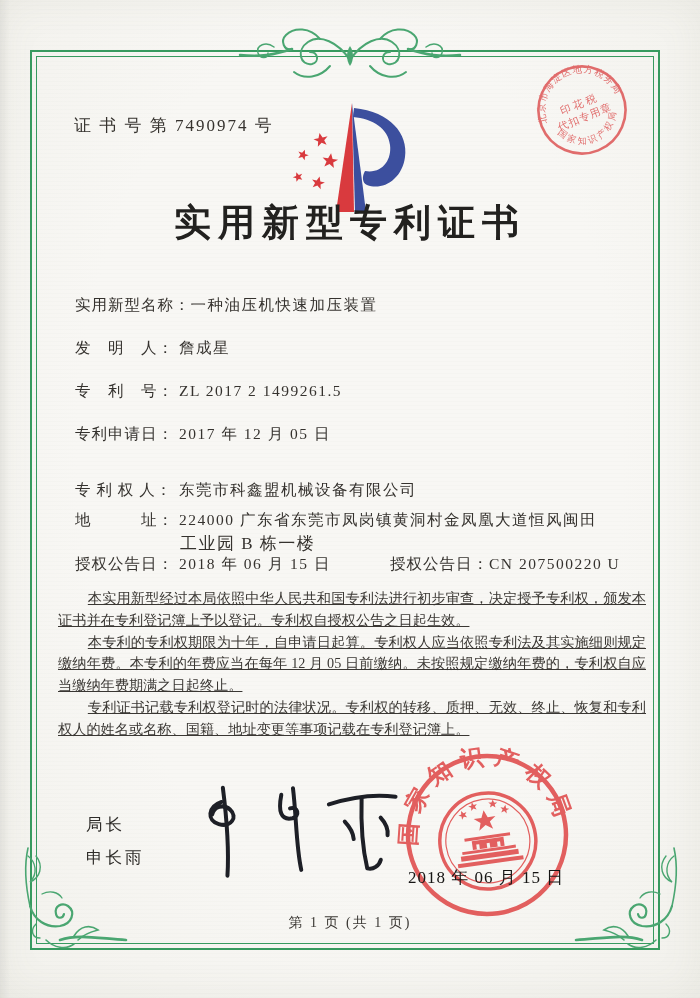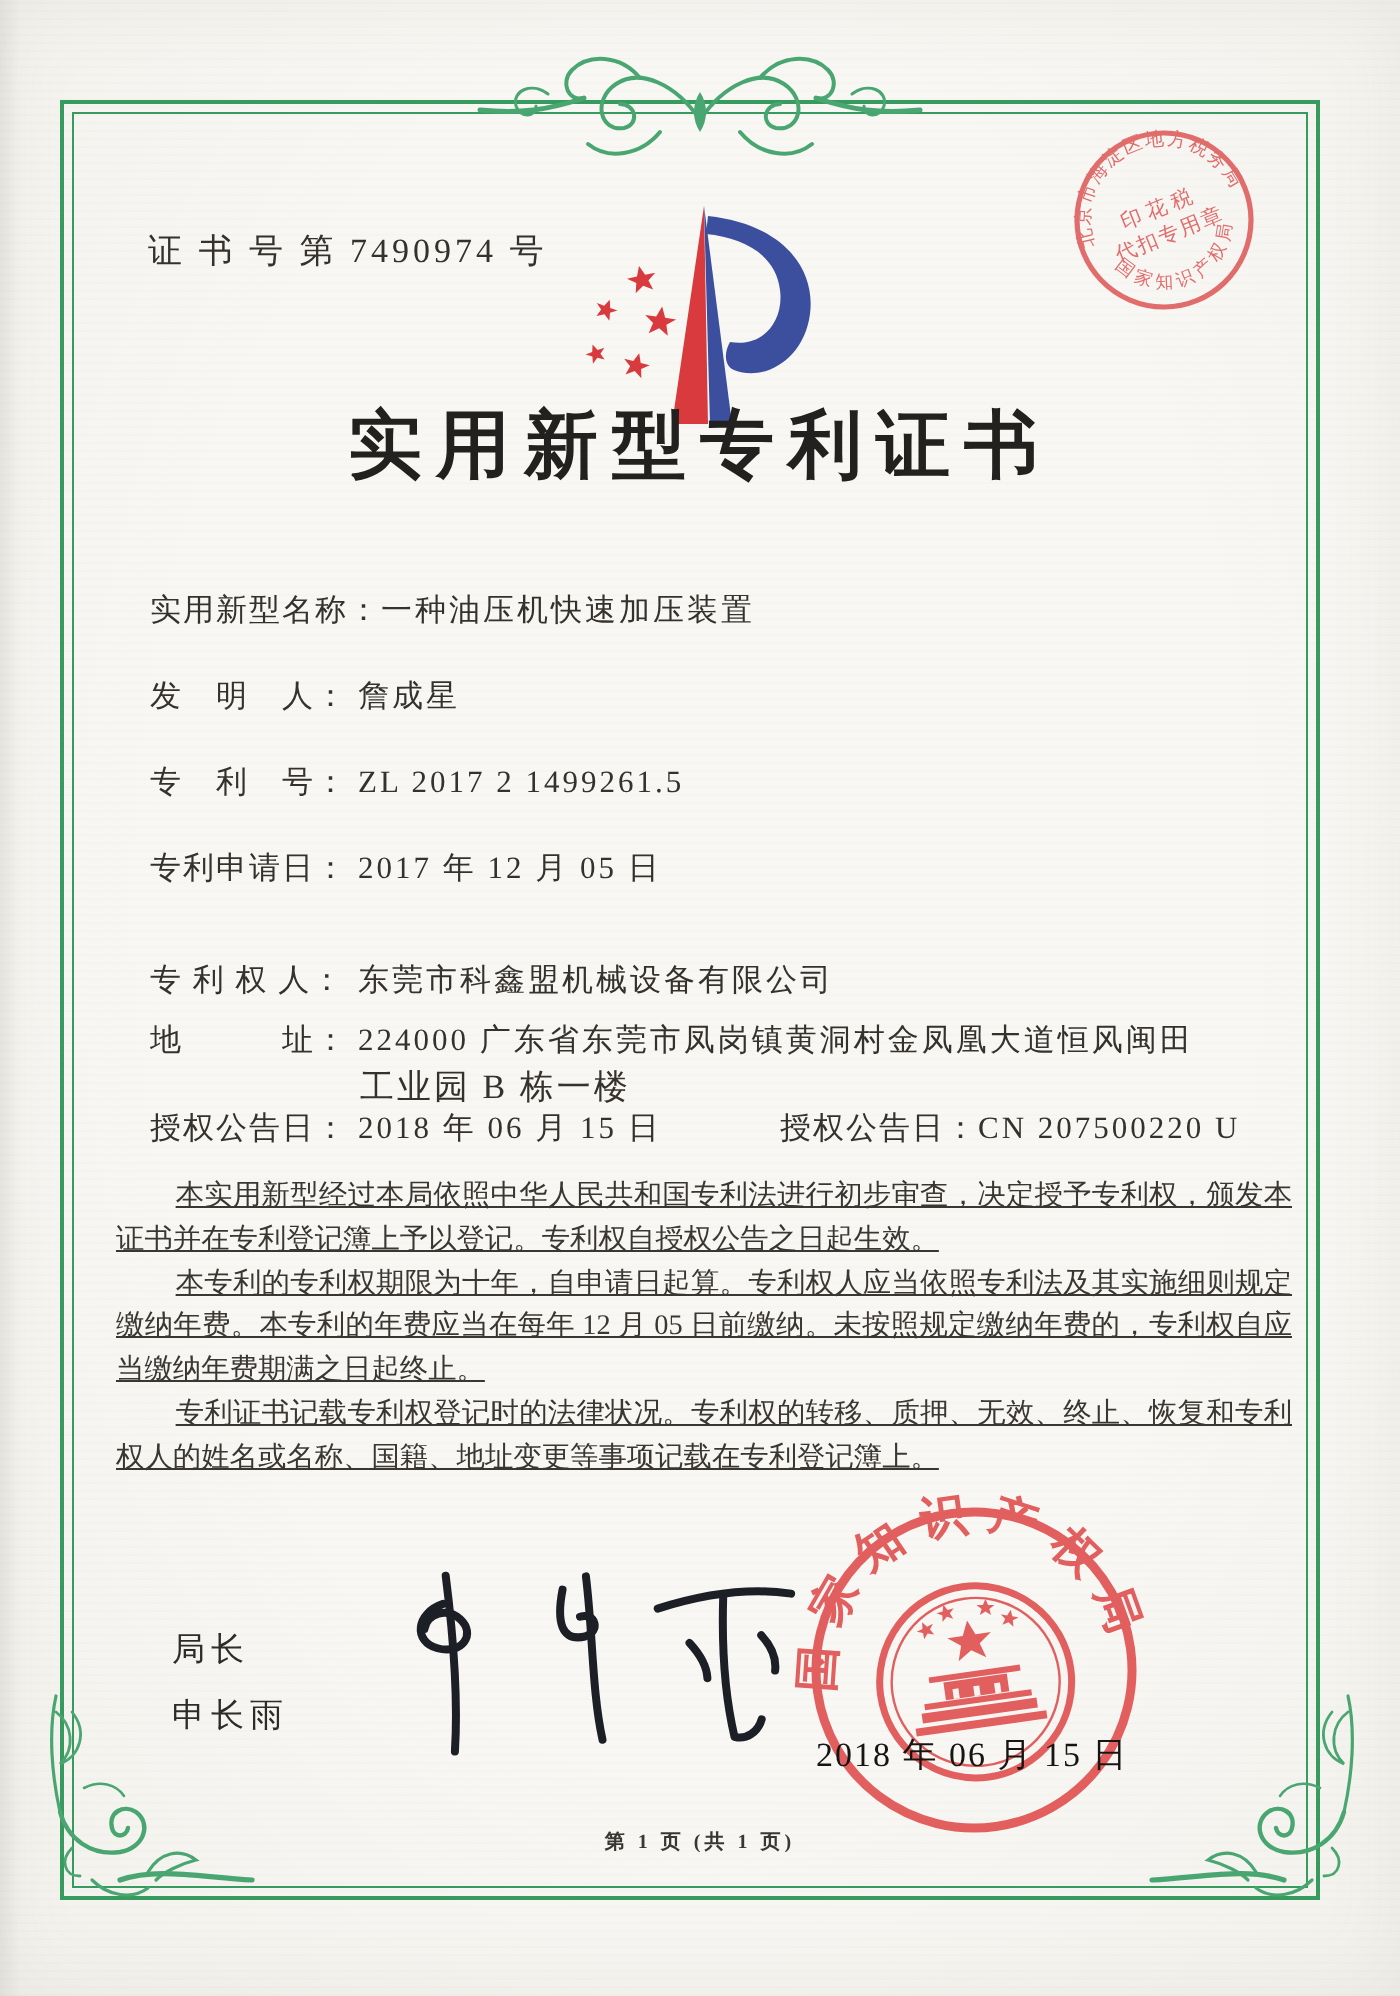--- a/index.html
+++ b/index.html
@@ -33,21 +33,21 @@
   .addr-line2{position:absolute;left:180px;top:532px;font-size:17px;color:var(--ink);letter-spacing:1.5px;}
   .grant-no-field{left:390px;}
   .body-text{position:absolute;left:58px;top:588px;width:588px;
     font-size:14.2px;line-height:21.8px;color:#3a3733;text-align:justify;}
   .body-text p{margin:0;text-indent:2.1em;text-decoration:underline;}
   .director{position:absolute;left:86px;font-size:16.5px;color:#2e2c29;letter-spacing:3px;}
   .sig-svg{position:absolute;left:195px;top:776px;}
   .seal-svg{position:absolute;left:387px;top:735px;opacity:0.9;}
   .tax-stamp-svg{position:absolute;left:527px;top:55px;opacity:0.85;}
   .seal-date{position:absolute;left:408px;top:866px;font-size:17px;color:#161514;letter-spacing:1px;z-index:5;}
-  .page-info{position:absolute;left:0;top:914px;width:100%;text-align:center;font-size:10px;color:#3a3733;letter-spacing:2px;font-weight:bold;}
+  .page-info{position:absolute;left:0;top:914px;width:100%;text-align:center;font-size:14px;color:#3a3733;letter-spacing:2px;}
   .ornament{position:absolute;color:var(--green);}
   .orn-top{left:230px;top:22px;}
   .orn-bl{left:16px;top:846px;}
   .orn-br{left:574px;top:846px;transform:scaleX(-1);}
   .logo-svg{position:absolute;left:285px;top:100px;}
   svg{display:block;}
 </style>
 </head>
 <body>
 

